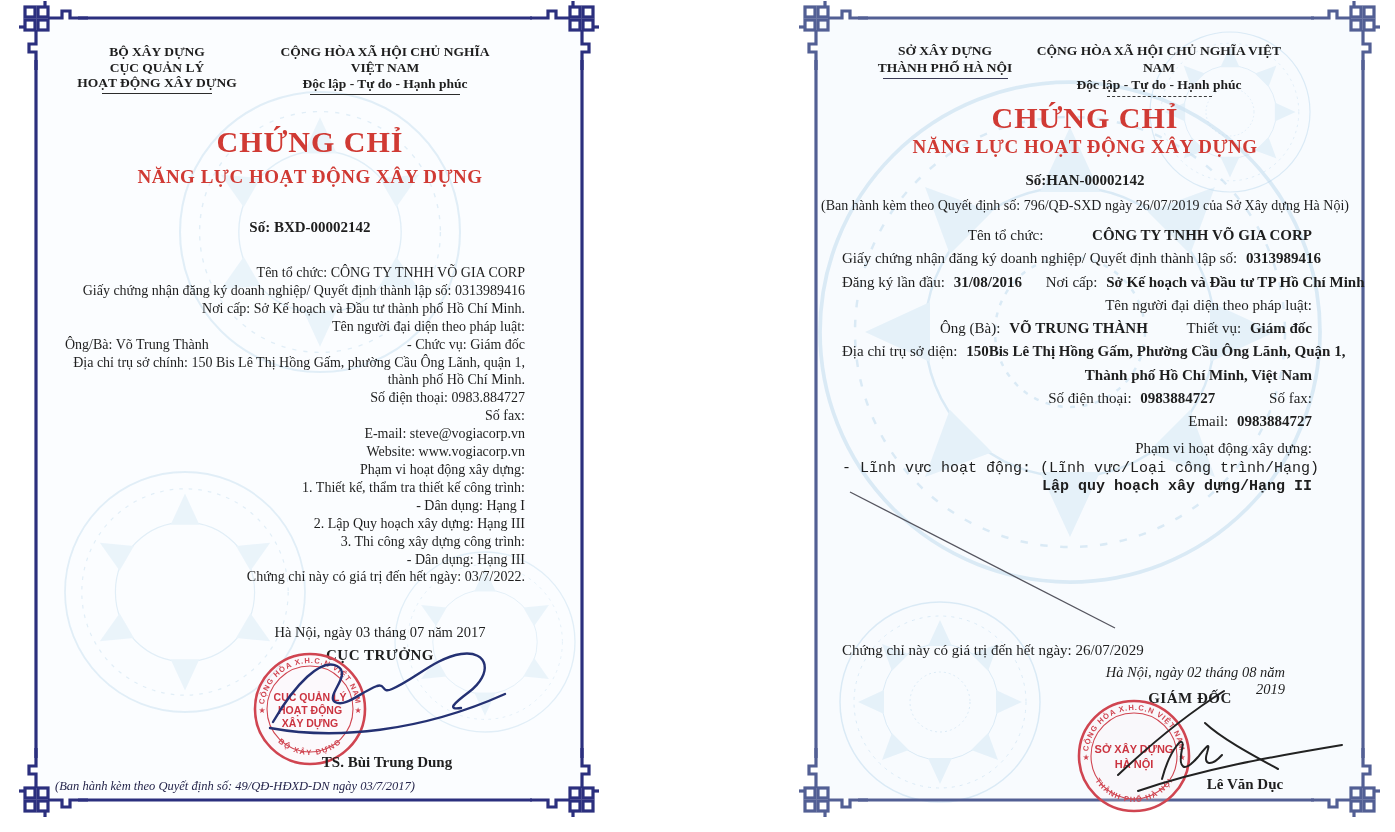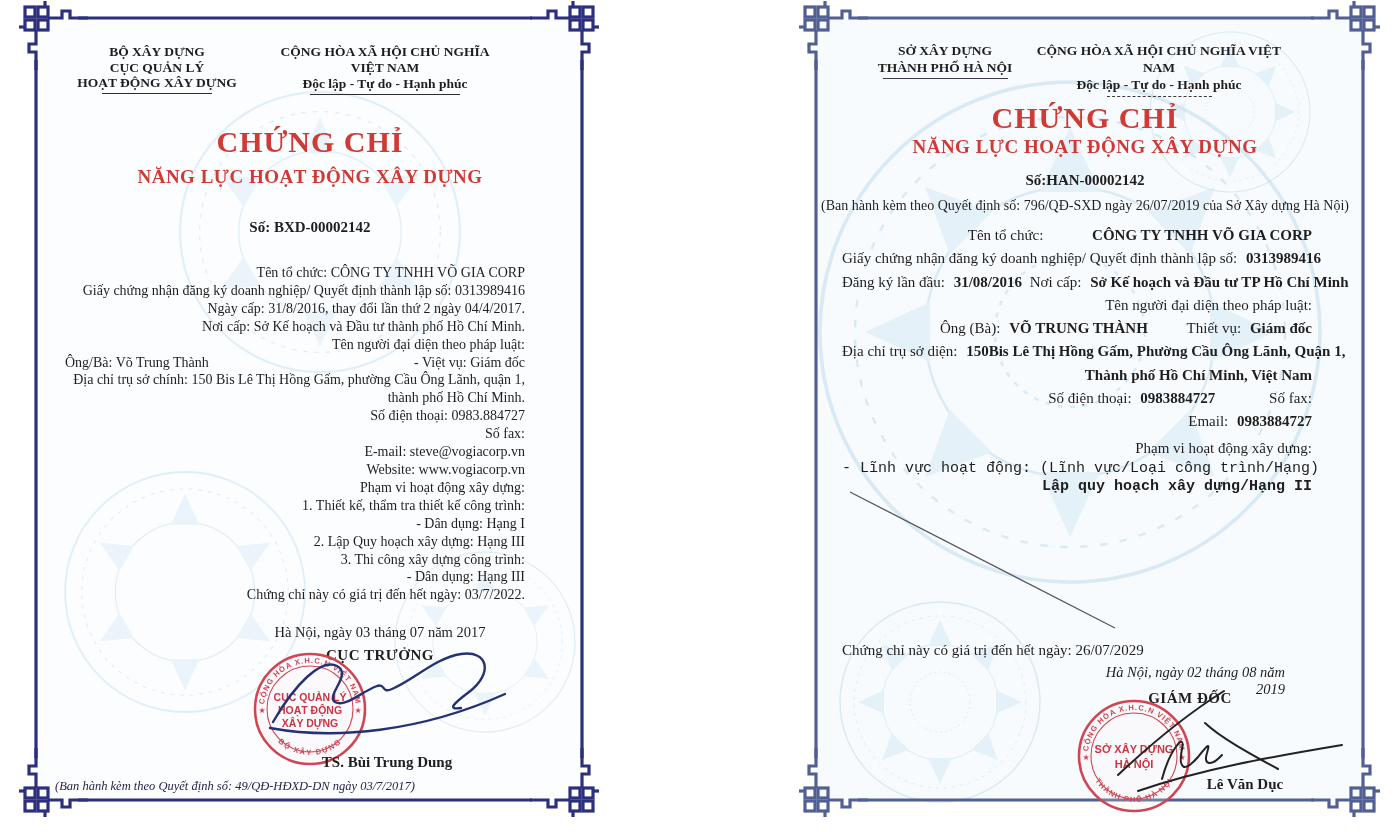--- a/index.html
+++ b/index.html
@@ -31,21 +31,21 @@
   .sTitle{font-size:15px;font-weight:bold;letter-spacing:.5px;}
   .sName{font-size:15px;font-weight:bold;}
   .footL{font-size:12.5px;font-style:italic;color:#24244a;white-space:nowrap;}
   
   .orgR{left:45px;top:40px;width:200px;font-size:13.5px;font-weight:bold;line-height:17px;text-align:center;}
   .natR{left:234px;top:40px;width:250px;font-size:13.5px;font-weight:bold;line-height:17px;text-align:center;}
   .bodyR{left:42px;top:222px;width:470px;font-size:15px;}
   .rrow{line-height:23.3px;white-space:nowrap;}
   .tight{line-height:18px;font-family:Liberation Mono, monospace;}
   .val{margin-left:5px;font-weight:bold;}
-  .ml20{margin-left:4px;} .ml35{margin-left:35px;} .ml45{margin-left:45px;} .ml50{margin-left:50px;}
+  .ml20{margin-left:20px;} .ml35{margin-left:35px;} .ml45{margin-left:45px;} .ml50{margin-left:50px;}
   .noteR{font-size:14px;white-space:nowrap;text-align:center;}
   .validity{font-size:15px;}
   .dateR{font-size:14.5px;font-style:italic;text-align:right;}
   .sigSvg{position:absolute;overflow:visible;}
   .sealBox{position:absolute;overflow:visible;}
 </style>
 </head>
 <body>
 
 <div class="cert" id="certL">
@@ -103,26 +103,25 @@
     <div class="rule" style="width:150px;"></div>
   </div>
 
   <div class="abs ctr titleBig red" style="left:20px;top:124px;width:540px;">CHỨNG CHỈ</div>
   <div class="abs ctr subTitle red" style="left:20px;top:164px;width:540px;">NĂNG LỰC HOẠT ĐỘNG XÂY DỰNG</div>
   <div class="abs ctr serial" style="left:20px;top:217px;width:540px;">Số: BXD-00002142</div>
 
   <div class="abs bodyL">
     <div class="bline">Tên tổ chức: CÔNG TY TNHH VÕ GIA CORP</div>
     <div class="bline">Giấy chứng nhận đăng ký doanh nghiệp/ Quyết định thành lập số: 0313989416</div>
-    <div class="bline">Ngày cấp: 31/8/2016, thay đổi lần thứ 2 ngày 04/4/2017.</div>
     <div class="bline">Nơi cấp: Sở Kế hoạch và Đầu tư thành phố Hồ Chí Minh.</div>
     <div class="bline">Tên người đại diện theo pháp luật:</div>
     <div class="repRow">
       <span>Ông/Bà: Võ Trung Thành</span>
-      <span>- Việt vụ: Giám đốc</span>
+      <span>- Chức vụ: Giám đốc</span>
     </div>
     <div class="bline">Địa chỉ trụ sở chính: 150 Bis Lê Thị Hồng Gấm, phường Cầu Ông Lãnh, quận 1,</div>
     <div class="bline">thành phố Hồ Chí Minh.</div>
     <div class="bline">Số điện thoại: 0983.884727</div>
     <div class="bline">Số fax:</div>
     <div class="bline">E-mail: steve@vogiacorp.vn</div>
     <div class="bline">Website: www.vogiacorp.vn</div>
     <div class="bline">Phạm vi hoạt động xây dựng:</div>
     <div class="bline">1. Thiết kế, thẩm tra thiết kế công trình:</div>
     <div class="bline">- Dân dụng: Hạng I</div>

